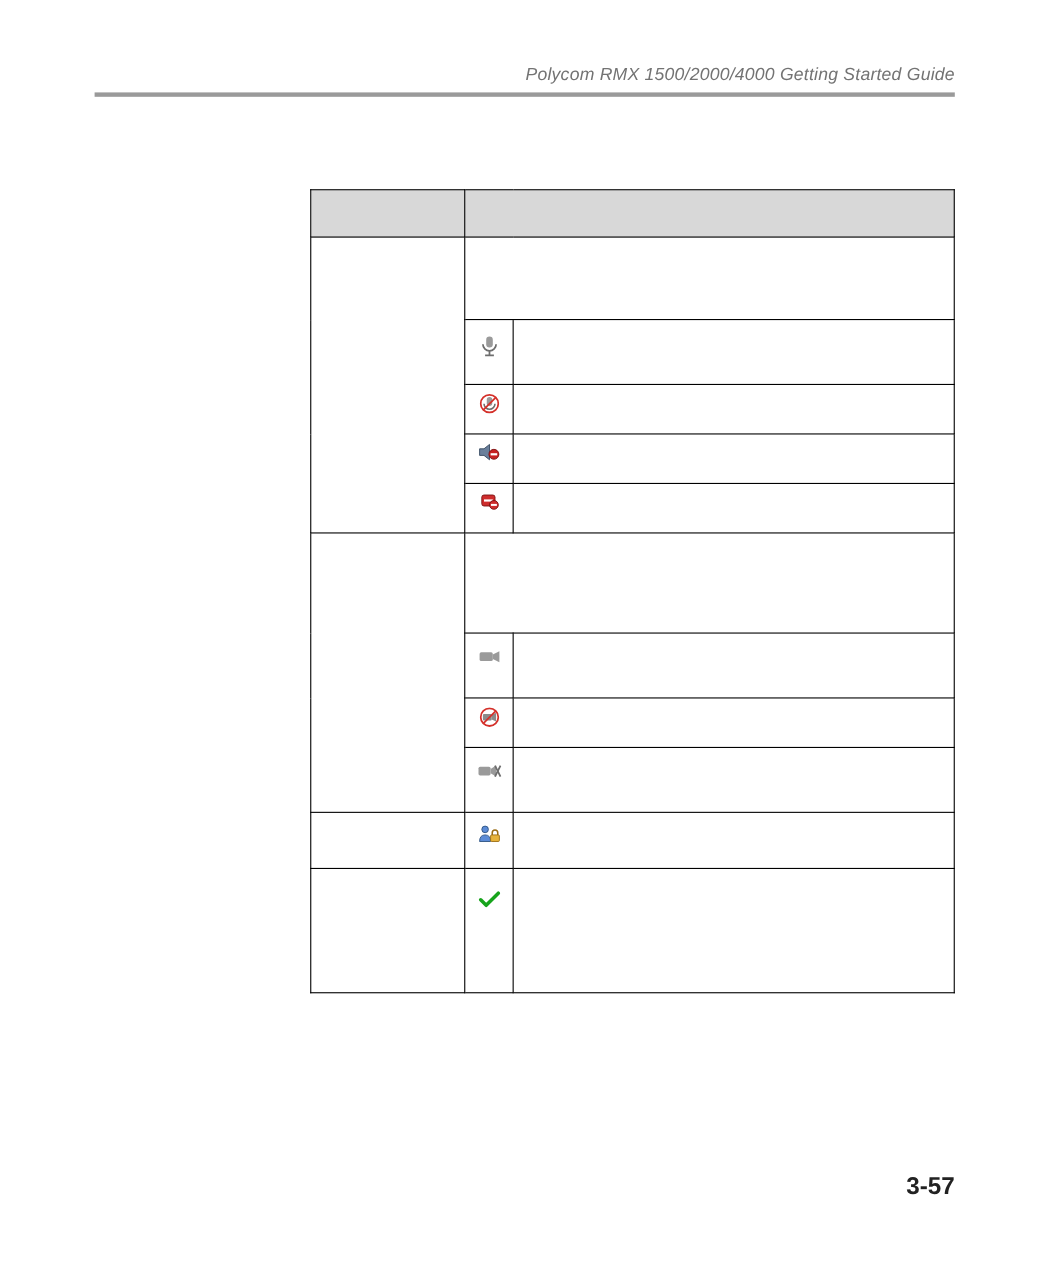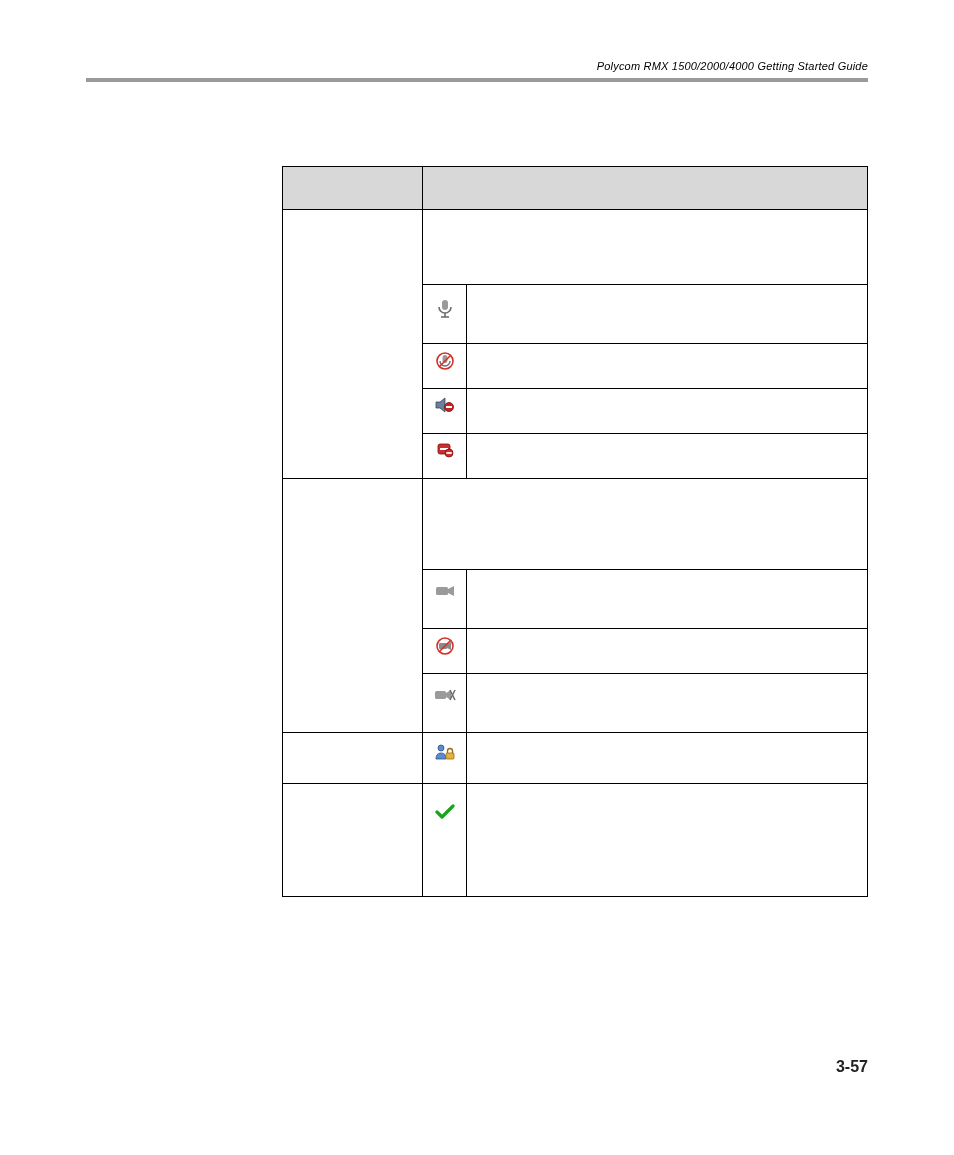--- a/index.html
+++ b/index.html
@@ -11,23 +11,23 @@
   }
   .page {
     width: 954px;
     height: 1155px;
     position: relative;
     box-sizing: border-box;
     padding: 60px 86px 0 86px;
   }
   .running-head {
     text-align: right;
-    font-size: 11px;
+    font-size: 16px;
     font-style: italic;
-    color: #000000;
+    color: #737373;
     letter-spacing: 0.2px;
     margin-bottom: 6px;
   }
   .rule {
     height: 4px;
     background: #9a9a9a;
     width: 100%;
   }
   .tbl {
     border-collapse: collapse;
@@ -53,22 +53,22 @@
     height: 30px;
   }
   .row-short .icon-cell { padding: 8px 0; height: 28px; }
   .desc-cell { }
   .encrypt-row .icon-cell { padding: 10px 0; height: 30px; }
   .fec-row .icon-cell { padding: 20px 0; height: 72px; vertical-align: top; }
   .vid-intro-cell { height: 88px; }
   .pagenum {
     position: absolute;
     right: 86px;
-    bottom: 79px;
-    font-size: 16px;
+    bottom: 64px;
+    font-size: 22px;
     font-weight: 700;
   }
   svg { display: block; margin: 0 auto; }
 </style>
 </head>
 <body>
 
 <div class="page">
 
   <div class="running-head">Polycom RMX 1500/2000/4000 Getting Started Guide</div>

